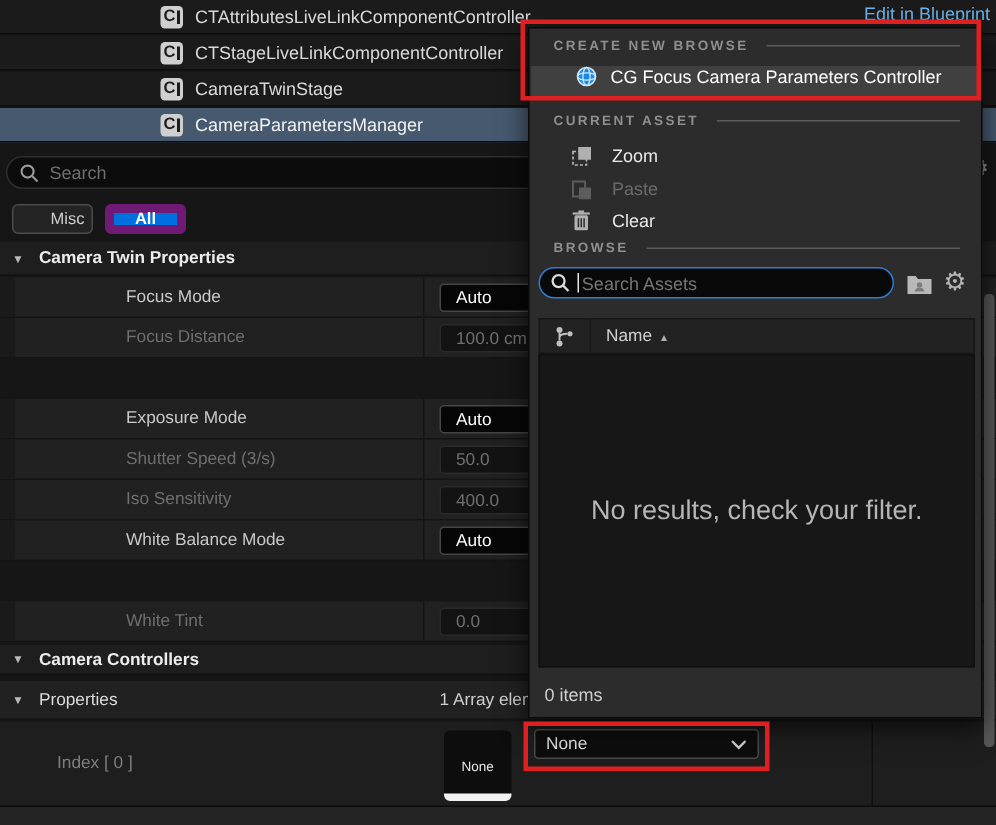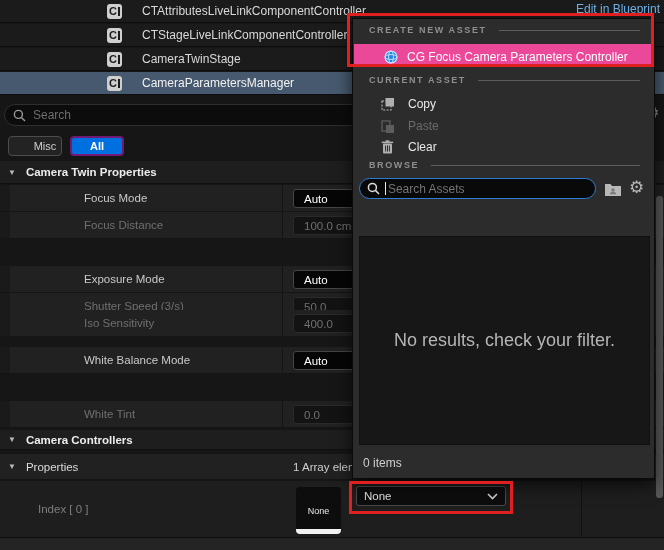--- a/index.html
+++ b/index.html
@@ -11,39 +11,39 @@
   }
 
   
   .comp-row { position:absolute; left:0; width:664px; height:23px; background:#1b1b1b;
     border-bottom:1px solid #0d0d0d; display:flex; align-items:center; }
   .comp-row.sel { background:#46596e; }
   .cicon { display:inline-flex; align-items:center; justify-content:center;
     width:15px; height:15px; margin-left:107px; background:#cfcfcf; border-radius:3px;
     color:#1c1c1c; font-size:11px; font-weight:bold; letter-spacing:0; }
   .cicon::after { content:""; width:2px; height:9px; background:#1c1c1c; margin-left:1px; }
-  .clabel { margin-left:20px; color:#d9d9d9; font-size:12px; white-space:nowrap; }
+  .clabel { margin-left:8px; color:#d9d9d9; font-size:12px; white-space:nowrap; }
   .comp-row.sel .clabel { color:#f2f2f2; }
 
   .edit-bp { position:absolute; top:2px; right:4px; font-size:12px; color:#6fb2e8;
     text-decoration:none; }
 
   
   .searchbar { position:absolute; left:4px; top:104px; width:648px; height:22px;
     background:#0c0c0c; border:1px solid #2e2e2e; border-radius:11px;
     display:flex; align-items:center; padding:0 8px; }
   .searchbar input, .pill input { background:transparent; border:none; outline:none;
     color:#dcdcdc; font-size:12px; width:100%; font-family:inherit; }
   .searchbar input::placeholder { color:#6e6e6e; }
   .glyph { color:#b5b5b5; line-height:1; }
 
   .btn-filter { position:absolute; top:136px; height:20px; width:54px; border-radius:4px;
     font-size:11px; display:flex; align-items:center; justify-content:center; cursor:default; }
   .btn-misc { left:8px; background:#232323; border:1px solid #4c4c4c; color:#cfcfcf;padding-left:20px; }
-  .btn-all  { left:70px; background:#0070e0; border:2px solid #701a75; color:#ffffff; font-weight:bold; }
+  .btn-all  { left:70px; background:#0070e0; border:6px solid #701a75; color:#ffffff; font-weight:bold; }
 
   
   .sec-header { position:absolute; left:0; width:664px; background:#1e1e1e;
     border-bottom:1px solid #101010; display:flex; align-items:center; }
   .sec-header .tri { margin-left:8px; font-size:8px; color:#b8b8b8; }
   .sec-header .sec-label { margin-left:10px; color:#ececec; font-size:11.5px; font-weight:bold; }
 
   .prop-row { position:absolute; left:0; width:664px; height:27px; background:#212121;
     border-bottom:1px solid #141414; display:flex; align-items:center;padding-left:48px; }
   .prop-row::before { content:""; position:absolute; left:0; top:0; bottom:0; width:10px;
@@ -83,22 +83,22 @@
     background:#575757; border-radius:3px; }
   .gear-under { position:absolute; left:645px; top:105px; font-size:16px; color:#909090; }
 
   
   .popup { position:absolute; left:352px; top:18px; width:303px; height:461px;
     background:#2c2c2c; border:1px solid #0a0a0a; box-shadow:0 6px 16px rgba(0,0,0,.65); }
   .p-sec { position:absolute; left:0; right:0; display:flex; align-items:center; }
   .p-sec .p-sec-label { margin-left:16px; font-size:9px; font-weight:bold; letter-spacing:1.6px;
     color:#8f8f8f; white-space:nowrap; }
   .p-sec .line { flex:1; height:1px; background:#5c5c5c; margin:0 14px 0 12px; }
-  .p-item-new { position:absolute; left:1px; right:1px; top:25px; height:20px; background:#ec4899;
-    display:flex; align-items:flex-end; }
+  .p-item-new { position:absolute; left:1px; right:1px; top:25px; height:20px; background:#404040;
+    display:flex; align-items:flex-start; }
   .p-item-new .sphere { margin-left:30px; }
   .p-item-new .p-item-label { margin-left:9px; color:#ffffff; font-size:12px; white-space:nowrap; }
   .p-menu-item { position:absolute; left:1px; right:1px; height:20px; display:flex; align-items:center; }
   .p-menu-item .mi-icon { margin-left:27px; width:14px; display:flex; }
   .p-menu-item .mi-label { margin-left:13px; font-size:12px; color:#e8e8e8; }
   .p-menu-item.disabled .mi-label { color:#6a6a6a; }
   .pill { position:absolute; left:6px; top:159px; width:237px; height:21px; background:#090909;
     border:1px solid #2d7dd2; border-radius:11px; display:flex; align-items:center; padding:0 7px; }
   .pill input::placeholder { color:#757575; }
   .caret { width:1px; height:13px; background:#e8e8e8; margin-right:2px; }
@@ -171,21 +171,21 @@
   <div class="prop-row" style="top:266px">
     <span class="prop-label">Exposure Mode</span>
     <span class="vdiv"></span>
     <span class="vbox">Auto</span>
   </div>
   <div class="prop-row disabled" style="top:293px">
     <span class="prop-label">Shutter Speed (3/s)</span>
     <span class="vdiv"></span>
     <span class="vbox">50.0</span>
   </div>
-  <div class="prop-row disabled" style="top:310px">
+  <div class="prop-row disabled" style="top:320px">
     <span class="prop-label">Iso Sensitivity</span>
     <span class="vdiv"></span>
     <span class="vbox">400.0</span>
   </div>
   <div class="prop-row" style="top:347px">
     <span class="prop-label">White Balance Mode</span>
     <span class="vdiv"></span>
     <span class="vbox">Auto</span>
   </div>
   <div class="prop-row disabled" style="top:401px">
@@ -222,21 +222,21 @@
     <span class="idx-divider"></span>
 
   </div>
 
   <div class="bottom-row"></div>
   <div class="scrollbar"></div>
 
   <div class="popup">
 
     <div class="p-sec" style="top:6px">
-      <span class="p-sec-label">CREATE NEW ASSET</span>
+      <span class="p-sec-label">CREATE NEW BROWSE</span>
       <span class="line"></span>
     </div>
 
     <div class="p-item-new">
       <span class="sphere">
         <svg width="14" height="14" viewBox="0 0 14 14">
             <circle cx="7" cy="7" r="6" fill="#1e88e5" stroke="#cfe6fa" stroke-width="1.1"></circle>
             <ellipse cx="7" cy="7" rx="6" ry="2.4" fill="none" stroke="#cfe6fa" stroke-width="0.9"></ellipse>
             <ellipse cx="7" cy="7" rx="2.4" ry="6" fill="none" stroke="#cfe6fa" stroke-width="0.9"></ellipse>
           </svg>
@@ -249,21 +249,21 @@
       <span class="line"></span>
     </div>
 
     <div class="p-menu-item" style="top:75px">
       <span class="mi-icon">
         <svg width="14" height="14" viewBox="0 0 14 14">
             <rect x="1" y="4" width="9" height="9" fill="none" stroke="#b8b8b8" stroke-width="1.1" stroke-dasharray="2 1.4"></rect>
             <rect x="4.5" y="1" width="8.5" height="8.5" fill="#b0b0b0"></rect>
           </svg>
       </span>
-      <span class="mi-label">Copy</span>
+      <span class="mi-label">Zoom</span>
     </div>
     <div class="p-menu-item" style="top:118px">
       <span class="mi-icon">
         <svg width="13" height="14" viewBox="0 0 13 14">
             <rect x="2" y="3.5" width="9" height="10" rx="1" fill="#b0b0b0"></rect>
             <rect x="0.8" y="1.6" width="11.4" height="1.5" fill="#b0b0b0"></rect>
             <rect x="4.6" y="0.3" width="3.8" height="1.6" fill="#b0b0b0"></rect>
             <line x1="4.6" y1="5.5" x2="4.6" y2="11.5" stroke="#2c2c2c" stroke-width="1"></line>
             <line x1="6.5" y1="5.5" x2="6.5" y2="11.5" stroke="#2c2c2c" stroke-width="1"></line>
             <line x1="8.4" y1="5.5" x2="8.4" y2="11.5" stroke="#2c2c2c" stroke-width="1"></line>
@@ -298,20 +298,33 @@
     </div>
     <span class="iconbtn" style="left:251px;top:163px">
       <svg width="18" height="14" viewBox="0 0 18 14">
           <path d="M1 2 h5.5 l1.5 2 H17 v10 H1 z" fill="#b8b8b8"></path>
           <circle cx="9" cy="8" r="1.8" fill="#7c7c7c"></circle>
           <path d="M5.8 12.3 a3.2 2.6 0 0 1 6.4 0 z" fill="#7c7c7c"></path>
         </svg>
     </span>
     <span class="iconbtn glyph" style="left:276px;top:160px;font-size:17px">⚙</span>
 
+    <div class="name-header">
+      <span style="margin-left:9px">
+        <svg width="14" height="15" viewBox="0 0 14 15">
+            <circle cx="4" cy="3" r="2" fill="#c0c0c0"></circle>
+            <circle cx="4" cy="12" r="2" fill="#c0c0c0"></circle>
+            <circle cx="11" cy="5.5" r="1.7" fill="#c0c0c0"></circle>
+            <path d="M4 5 v5 M4 8 q0 -2.5 5.3 -2.5" fill="none" stroke="#c0c0c0" stroke-width="1.3"></path>
+          </svg>
+      </span>
+      <span class="col-div"></span>
+      <span class="name-label">Name</span>
+      <span class="sort">▴</span>
+    </div>
 
     <div class="asset-list">
       <span class="empty-msg">No results, check your filter.</span>
     </div>
 
     <span class="items-count">0 items</span>
   </div>
 
   <div class="redbox" style="left:347px;top:13px;width:307px;height:54px"></div>
   <div class="redbox" style="left:349px;top:481px;width:164px;height:33px"></div>

